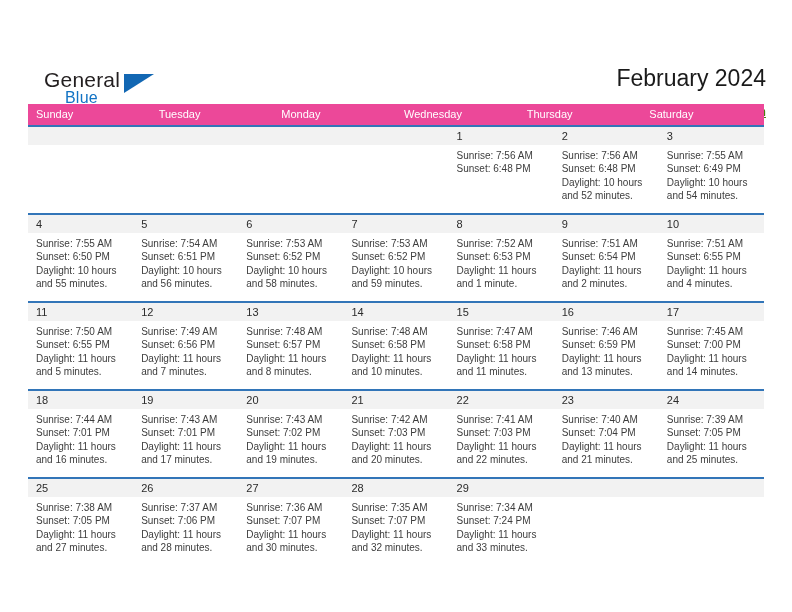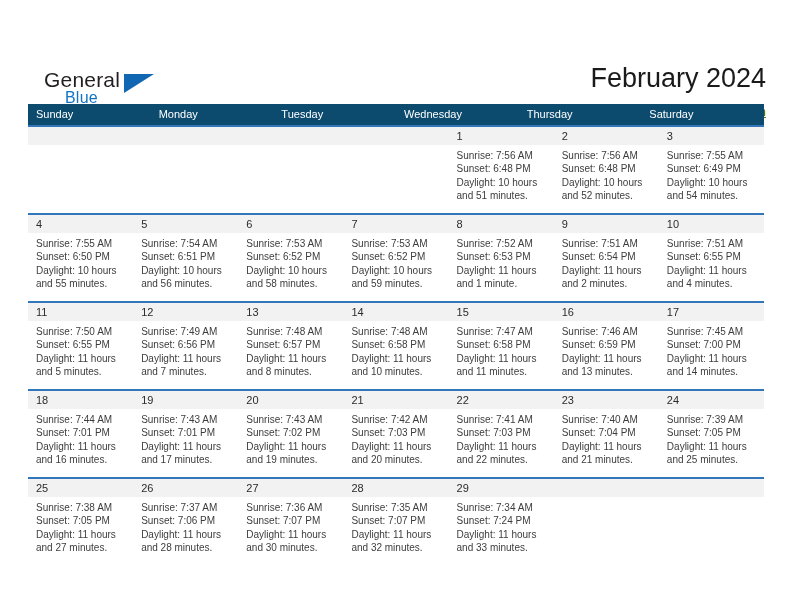--- a/index.html
+++ b/index.html
@@ -67,21 +67,21 @@
     border-bottom: 19px solid transparent;
   }
 
   .titles {
     position: absolute;
     right: 34px;
     top: 30px;
     text-align: right;
   }
   .cal-title {
-    font-size: 27px;
+    font-size: 23px;
     color: #1a1a1a;
     line-height: 32px;
     white-space: nowrap;
   }
   .cal-subtitle {
     margin-top: 9px;
     font-size: 13px;
     color: #4d7c0f;
     line-height: 18px;
     white-space: nowrap;
@@ -91,21 +91,21 @@
   
   .calendar {
     position: absolute;
     left: 28px;
     top: 104px;
     width: 736px;
   }
 
   .weekdays {
     display: flex;
-    background: #0c4a6e;
+    background: #ec4899;
     height: 21px;
     justify-content: space-between;
   }
   .weekday {
     flex: 1 1 0;
     color: #ffffff;
     font-size: 11px;
     line-height: 21px;
     padding-left: 8px;
     box-sizing: border-box;
@@ -174,22 +174,22 @@
       <div class="cal-title">February 2024</div>
       <div class="cal-subtitle">Alajero, Canary Islands, Spain</div>
     </div>
 
   </div>
 
   <div class="calendar">
 
     <div class="weekdays">
       <div class="weekday">Sunday</div>
+      <div class="weekday">Tuesday</div>
       <div class="weekday">Monday</div>
-      <div class="weekday">Tuesday</div>
       <div class="weekday">Wednesday</div>
       <div class="weekday">Thursday</div>
       <div class="weekday">Saturday</div>
     </div>
 
     <div class="week">
       <div class="day empty">
         <div class="day-num"></div>
         <div class="day-info">
           <div></div>
@@ -219,21 +219,20 @@
           <div></div>
           <div></div>
           <div class="wrap"></div>
         </div>
       </div>
       <div class="day">
         <div class="day-num">1</div>
         <div class="day-info">
           <div>Sunrise: 7:56 AM</div>
           <div>Sunset: 6:48 PM</div>
-          <div class="wrap">Daylight: 10 hours and 51 minutes.</div>
         </div>
       </div>
       <div class="day">
         <div class="day-num">2</div>
         <div class="day-info">
           <div>Sunrise: 7:56 AM</div>
           <div>Sunset: 6:48 PM</div>
           <div class="wrap">Daylight: 10 hours and 52 minutes.</div>
         </div>
       </div>

